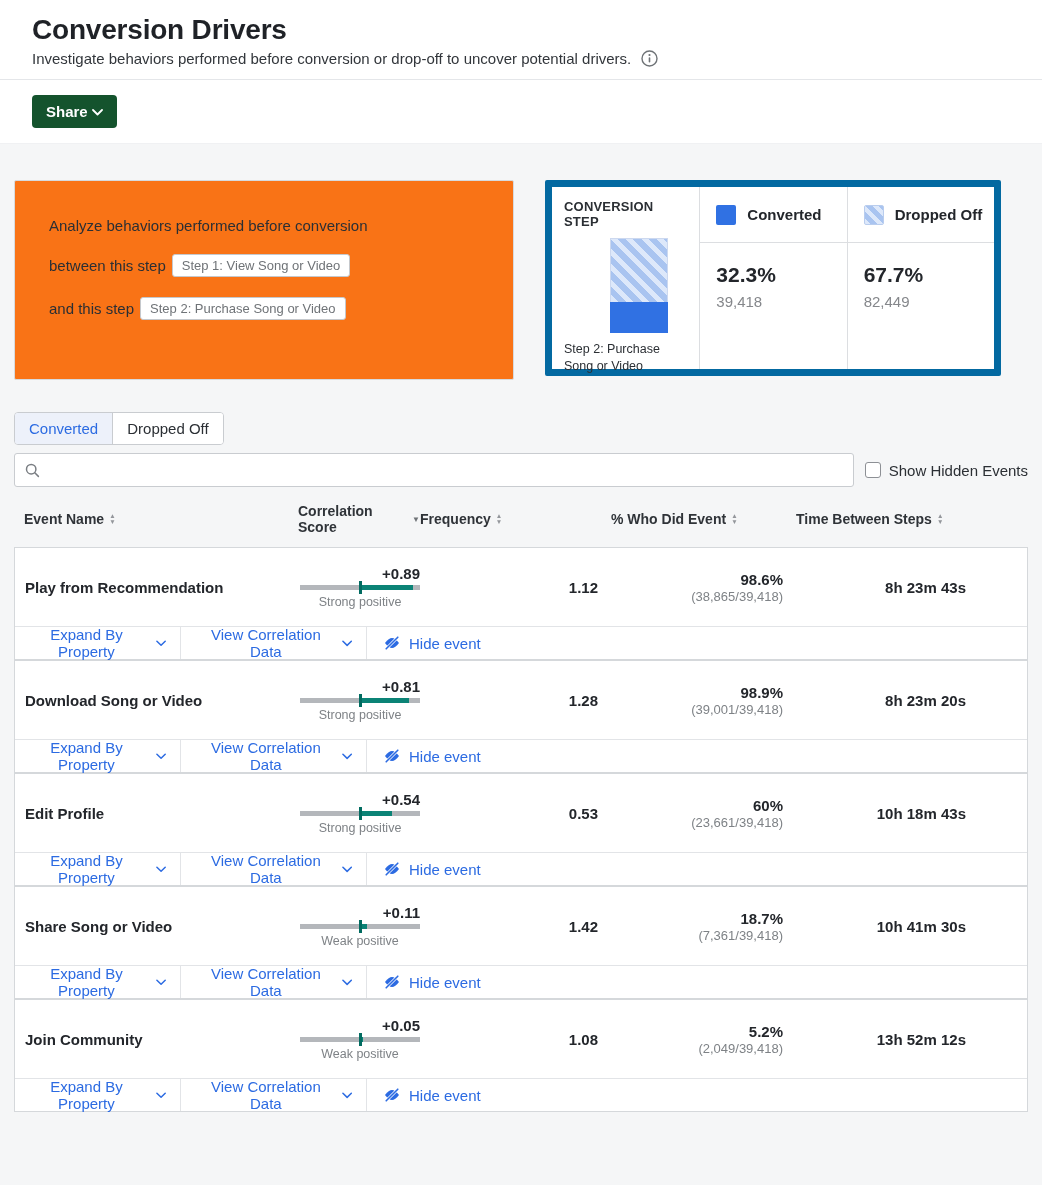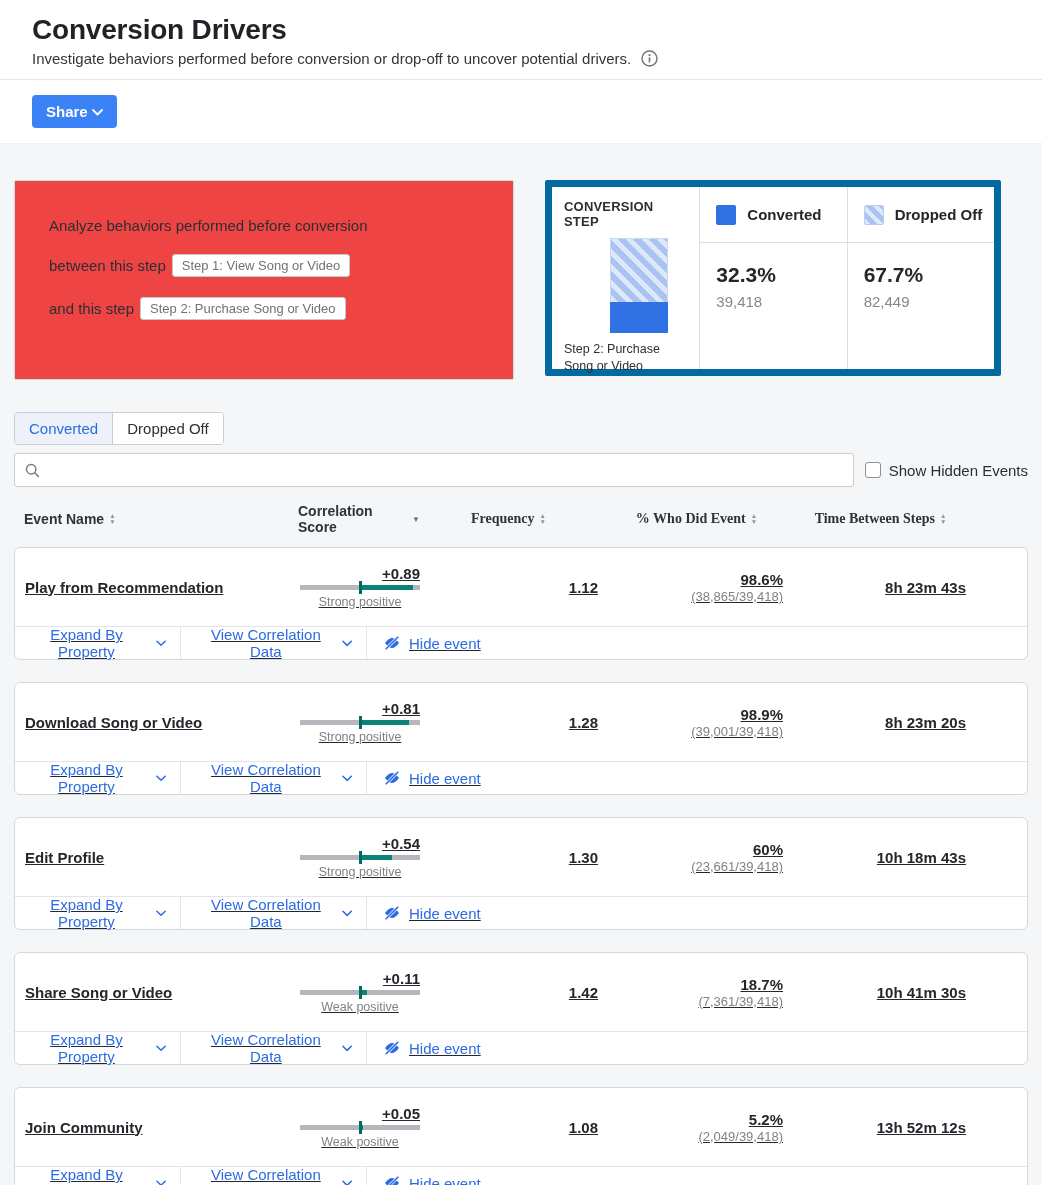--- a/index.html
+++ b/index.html
@@ -18,32 +18,32 @@
   .subtitle-row .sub { font-size: 15px; color:#32363b; }
   .icon-info { display:inline-flex; cursor:pointer; }
 
   .share-bar {
     border-top: 1px solid #e4e6e9;
     padding: 15px 0 15px 32px;
     border-bottom: 1px solid #f0f1f3;
   }
   .share-btn {
     display:inline-flex; align-items:center; gap:4px;
-    background:#3b82f6; color:#fff; border:none; border-radius:4px;
+    background:#14532d; color:#fff; border:none; border-radius:4px;
     font-family:inherit; font-size:15px; font-weight:600;
     padding: 8px 14px; cursor:pointer;
   }
 
   
   .content { background:#f5f6f7; padding: 36px 14px 20px 14px; min-height: 1050px; }
 
   .top-panels { display:flex; align-items:flex-start; }
 
   .setup-panel {
-    width: 500px; height 200px; height:200px; background:#ef4444;
+    width: 500px; height 200px; height:200px; background:#f97316;
     border:1px solid #d7dadd; border-radius:2px;
     padding: 36px 34px; font-size:15px; color:#2b2f34;
   }
   .setup-panel .line { margin-bottom: 20px; display:flex; align-items:center; gap:6px; }
   .chip {
     display:inline-block; border:1px solid #c5c8cc; border-radius:3px;
     padding: 3px 9px; font-size:13px; color:#6f7377; background:#fff; cursor:pointer;
   }
 
   .conversion-panel {
@@ -105,26 +105,26 @@
 
   
   .grid-row {
     display:grid;
     grid-template-columns: 284px 122px 191px 185px 183px;
   }
   .table-head { margin-top:16px; padding-bottom:12px; }
   .th { font-size:14px; font-weight:700; color:#2f3338; display:flex; align-items:center; gap:5px; }
   .th.c-name { padding-left:10px; }
   .th.c-corr { justify-content:center; }
-  .th.c-right { justify-content:center; padding-right:14px;font-family:Liberation Serif, serif; }
+  .th.c-right { justify-content:flex-start; padding-right:14px; }
   .sort-both { display:inline-flex; flex-direction:column; line-height:0.75; font-size:6.5px; color:#93969b; gap:1px; cursor:pointer; }
   .sort-down { font-size:8px; color:#6f7377; cursor:pointer; }
 
   .event-card {
-    background:#fff; border:1px solid #d5d8db; border-radius:6px; margin-bottom:22px;text-decoration:underline;
+    background:#fff; border:1px solid #d5d8db; border-radius:0; 
   }
   .card-main { height:78px; align-items:center; }
   .cell-name { padding-left:10px; font-size:15px; font-weight:700; color:#23262b; }
   .cell-corr { display:flex; flex-direction:column; align-items:center; }
   .corr-label { font-size:15px; font-weight:700; color:#23262b; align-self:flex-end; padding-right:1px; }
   .corr-bar { position:relative; width:120px; height:5px; background:#b4b7bb; margin-top:3px; }
   .corr-fill { position:absolute; left:50%; top:0; height:5px; background:#0b8376; }
   .corr-tick { position:absolute; left:50%; top:-4px; width:3px; height:13px; margin-left:-1px; background:#016b60; }
   .corr-strength { font-size:12.5px; color:#7e8286; margin-top:5px; }
   .cell-right { text-align:right; padding-right:14px; font-size:15px; font-weight:700; color:#23262b; }
@@ -359,21 +359,21 @@
       <div class="grid-row card-main">
         <div class="cell-name">Edit Profile</div>
         <div class="cell-corr">
           <div class="corr-label">+0.54</div>
           <div class="corr-bar">
             <div class="corr-fill" style="width: 27%;"></div>
             <div class="corr-tick"></div>
           </div>
           <div class="corr-strength">Strong positive</div>
         </div>
-        <div class="cell-right">1.30</div>
+        <div class="cell-right">0.53</div>
         <div class="cell-right cell-pct">
           <div>60%</div>
           <div class="frac">(23,661/39,418)</div>
         </div>
         <div class="cell-right">10h 18m 43s</div>
       </div>
       <div class="card-footer">
         <button class="f-btn f-sep f-expand">
           <span>Expand By Property</span>
           <svg class="chev" width="11" height="7" viewBox="0 0 11 7">

